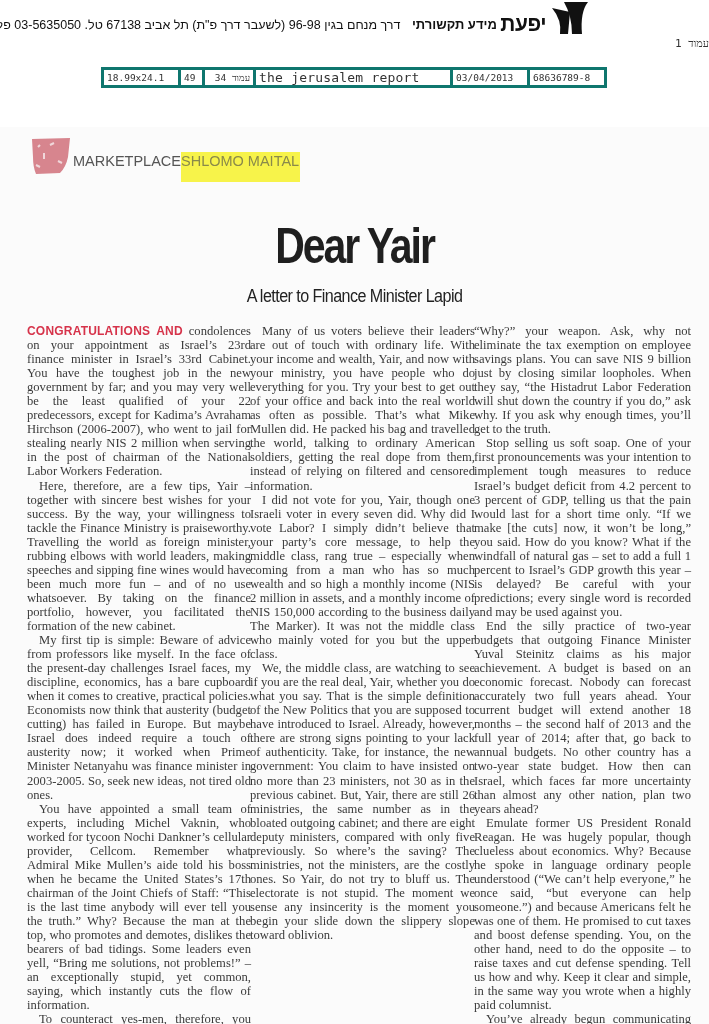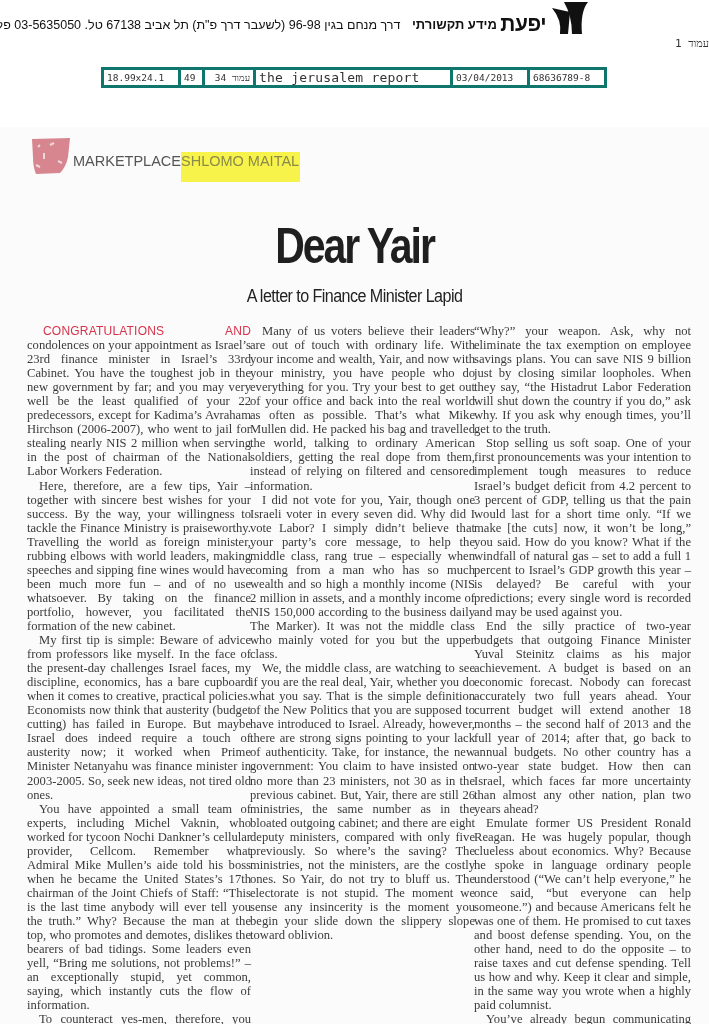--- a/index.html
+++ b/index.html
@@ -49,21 +49,21 @@
   .col {
     position: absolute; top: 197px; width: 224px;
     font-size: 12.6px; line-height: 14.05px; text-align: justify; color: #3a3a3a;
     hyphens: none;
   }
   .col.c1 { left: 27px; }
   .col.c2 { left: 250px; width: 225px; }
   .col.c3 { left: 474px; width: 217px; }
   .col p { text-indent: 12px; }
   .col p.noindent { text-indent: 0; }
-  .lead { font-family: "Liberation Sans", sans-serif; font-weight: normal; color: #d6334a; font-size: 12px; letter-spacing: 0.2px; margin-left: 16px; }
+  .lead { font-family: "Liberation Sans", sans-serif; font-weight: bold; color: #d6334a; font-size: 12px; letter-spacing: 0.2px; }
 </style>
 </head>
 <body>
 
 <div class="clip-header">
   <svg class="logo-mark" viewBox="0 0 38 32">
     <path d="M2 6 L20 10 L18 32 L10 32 Q12 18 2 6 Z" fill="#111"></path>
     <path d="M14 0 L38 0 Q30 10 32 32 L22 32 Q22 14 14 0 Z" fill="#111"></path>
   </svg>
   <div class="header-line">

